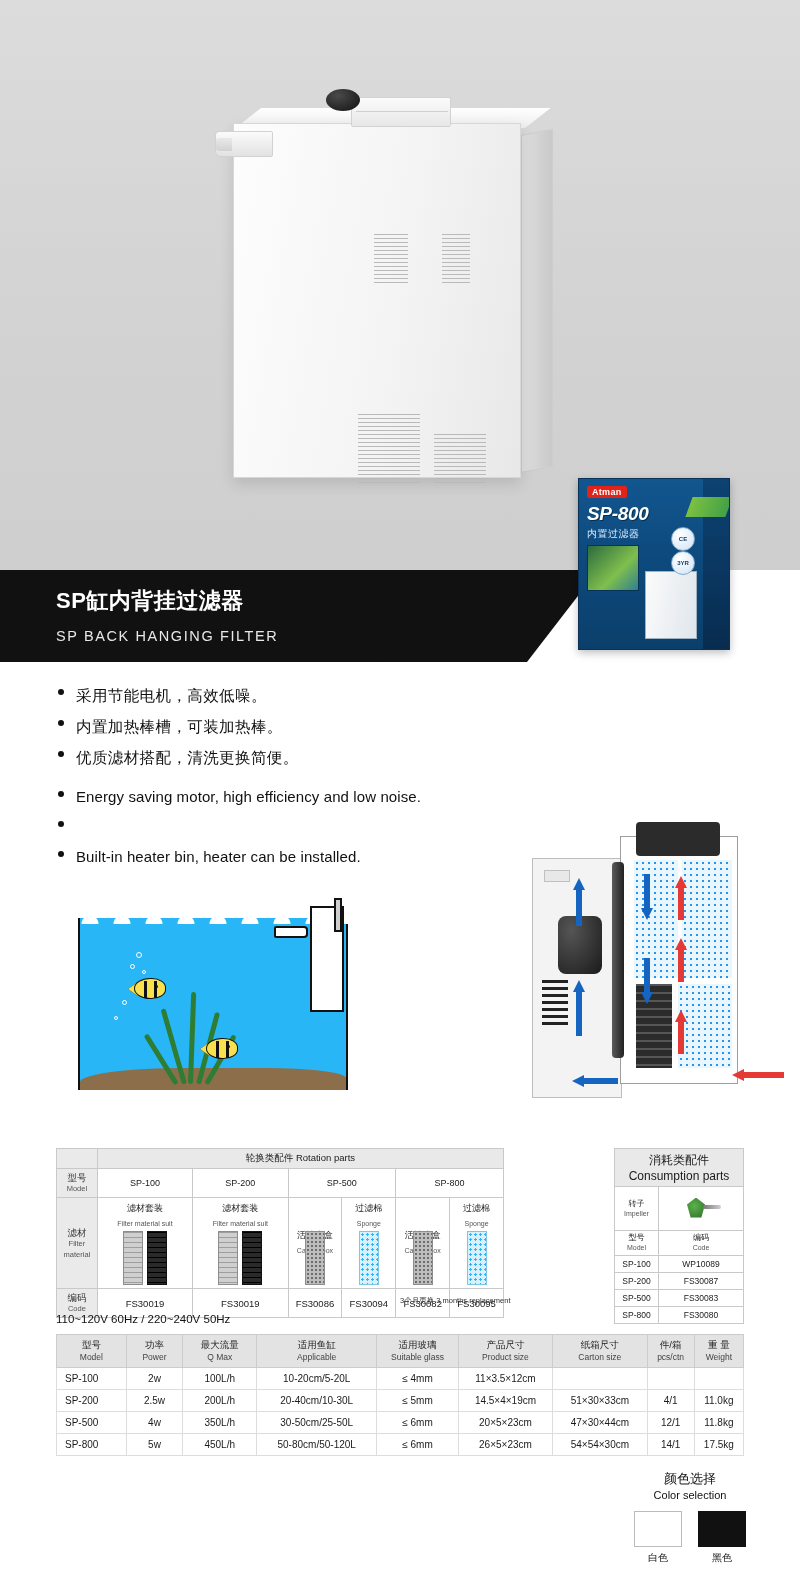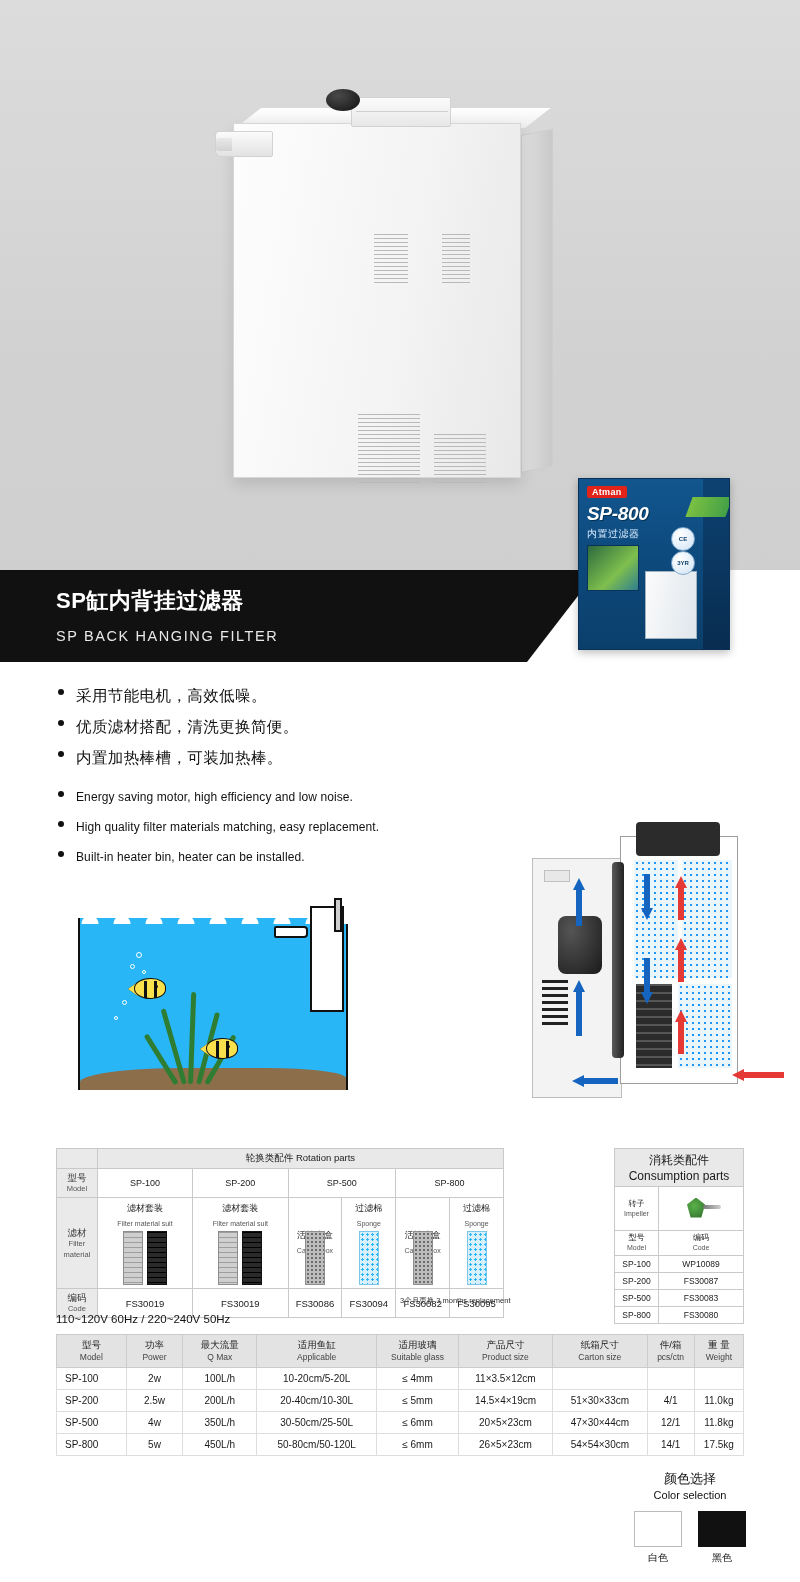--- a/index.html
+++ b/index.html
@@ -148,21 +148,21 @@
   .feat {
     display: flex; align-items: flex-start; margin: 0 0 0 0;
     padding: 0 0 0 56px; position: relative;
   }
   .feat .dot {
     position: absolute; left: 58px; top: 9px; width: 6px; height: 6px;
     border-radius: 50%; background: #111;
   }
   .feat .txt { padding-left: 20px; }
   .feat-cn .txt { font-size: 15.5px; line-height: 31px; color: #111; letter-spacing: .4px; }
-  .feat-en .txt { font-size: 12px; line-height: 30px; color: #111; letter-spacing: .1px; }
+  .feat-en .txt { font-size: 15px; line-height: 30px; color: #111; letter-spacing: .1px; }
   .feat-cn { height: 31px; }
   .feat-en { height: 30px; }
   .feat-en.first { margin-top: 9px; }
 
   
   .tank {
     position: absolute; left: 78px; top: 900px; width: 290px; height: 210px;
   }
   .tank-water {
     position: absolute; left: 0; top: 18px; width: 270px; height: 172px;
@@ -402,33 +402,32 @@
   <div class="pack-badge" style="left:92px;top:72px;">3YR</div>
 </div>
 
 <div class="features">
   <div class="feat feat-cn">
     <span class="dot"></span>
     <span class="txt">采用节能电机，高效低噪。</span>
   </div>
   <div class="feat feat-cn">
     <span class="dot"></span>
-    <span class="txt">优质滤材搭配，清洗更换简便。</span>
+    <span class="txt">内置加热棒槽，可装加热棒。</span>
   </div>
   <div class="feat feat-cn">
     <span class="dot"></span>
-    <span class="txt">内置加热棒槽，可装加热棒。</span>
+    <span class="txt">优质滤材搭配，清洗更换简便。</span>
   </div>
   <div class="feat feat-en first">
     <span class="dot"></span>
     <span class="txt">Energy saving motor, high efficiency and low noise.</span>
   </div>
   <div class="feat feat-en">
     <span class="dot"></span>
-    <span class="txt">High quality filter materials matching, easy replacement.</span>
   </div>
   <div class="feat feat-en">
     <span class="dot"></span>
     <span class="txt">Built-in heater bin, heater can be installed.</span>
   </div>
 </div>
 
 <div class="tank">
   <div class="tank-water"></div>
   <div class="tank-wave"></div>

